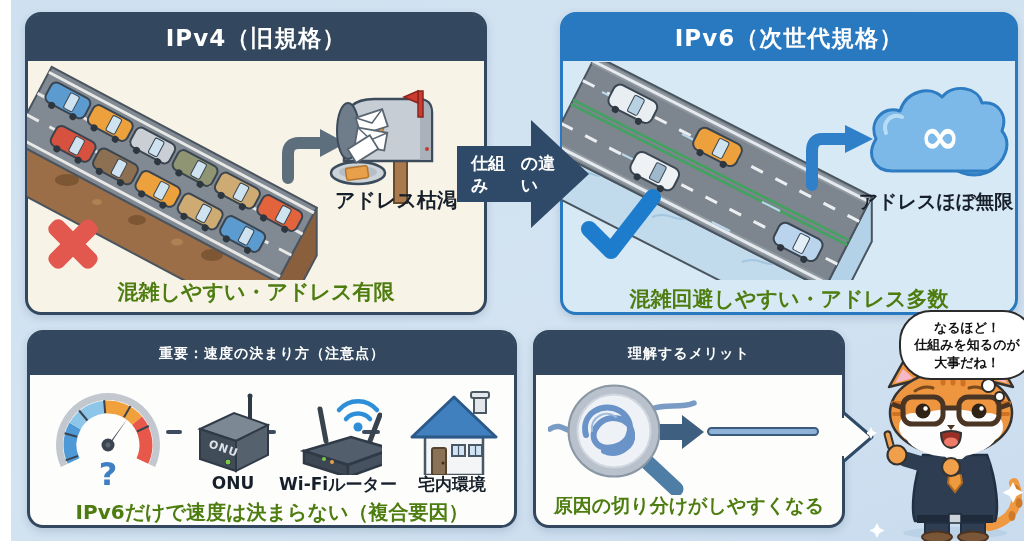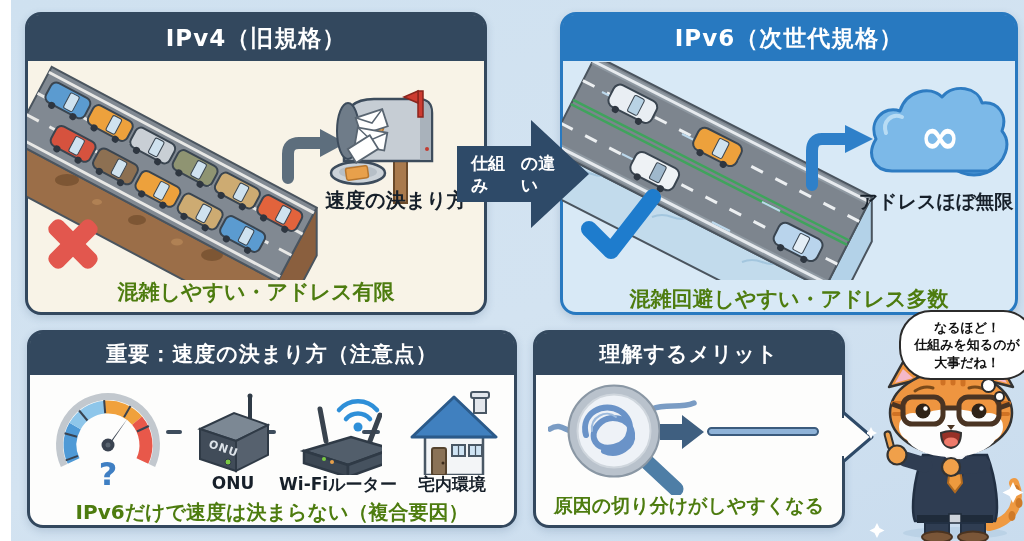--- a/index.html
+++ b/index.html
@@ -8,21 +8,21 @@
     background:linear-gradient(160deg,#cfe1f0 0%,#d3e3f1 55%,#c9dcee 100%);margin-left:11px;}
   .panel{position:absolute;border:3px solid #33485e;border-radius:16px;box-sizing:border-box;
     box-shadow:0 3px 8px rgba(40,70,110,.18);}
   .panel-header{height:46px;display:flex;align-items:center;justify-content:center;
     background:#33485e;color:#fff;font-weight:700;font-size:23px;border-radius:11px 11px 0 0;letter-spacing:1px;}
   .p-ipv4{left:14px;top:12px;width:462px;height:303px;background:#f8f3e7;}
   .p-ipv6{left:549px;top:12px;width:458px;height:303px;background:#d8e9f6;border-color:#2879c0;}
   .p-ipv6 .panel-header{background:#2879c0;}
   .p-speed{left:16px;top:330px;width:490px;height:198px;background:#fdfdfc;}
   .p-merit{left:522px;top:330px;width:312px;height:198px;background:#fdfdfc;}
-  .p-speed .panel-header,.p-merit .panel-header{height:42px;font-size:21px;}
+  .p-speed .panel-header,.p-merit .panel-header{height:42px;font-size:14px;}
   .abs{position:absolute;}
   .bottom-text{position:absolute;left:0;right:0;text-align:center;font-weight:800;color:#4d7c0f;}
   .b-ipv4{top:263px;font-size:21px;}
   .b-ipv6{top:270px;font-size:21px;}
   .b-speed{top:166px;font-size:20px;}
   .b-merit{top:160px;font-size:19px;}
   .illu-label{position:absolute;text-align:center;font-weight:800;color:#17202a;font-size:20px;}
   .dev-label{position:absolute;text-align:center;font-weight:800;color:#17202a;font-size:17px;top:140px;}
   .dash{position:absolute;height:4px;background:#3d4c5c;border-radius:2px;top:97px;}
   .connector{position:absolute;left:446px;top:120px;width:132px;height:108px;z-index:6;}
@@ -157,21 +157,21 @@
           <rect x="22" y="54" width="26" height="16" fill="#ffffff" stroke="#5a6672" stroke-width="1.8"></rect>
         </g>
       <g transform="rotate(-8 29 86)">
           <rect x="18" y="80" width="22" height="12" rx="2" fill="#e8a04b" stroke="#b7762e" stroke-width="1.5"></rect>
         </g>
       <rect x="90" y="4" width="5" height="26" fill="#cc3b30" stroke="#8a241c" stroke-width="1.5"></rect>
       <polygon points="90,4 76,10 90,16" fill="#cc3b30" stroke="#8a241c" stroke-width="1.5"></polygon>
       <circle cx="99" cy="62" r="2" fill="#c23b30"></circle>
     </svg>
 
-    <div class="illu-label" style="left:278px;top:172px;width:180px">速度の決まり方</div>
+    <div class="illu-label" style="left:278px;top:172px;width:180px">アドレス枯渇</div>
 
     <svg class="abs" style="left:12px;top:198px" width="66" height="62" viewBox="0 0 66 62">
       <g transform="translate(33,31)">
         <g transform="rotate(45)">
             <rect x="-30" y="-9" width="60" height="18" rx="7" fill="#e2574e"></rect>
           </g>
         <g transform="rotate(-45)">
             <rect x="-30" y="-9" width="60" height="18" rx="7" fill="#e2574e"></rect>
           </g>
       </g>

